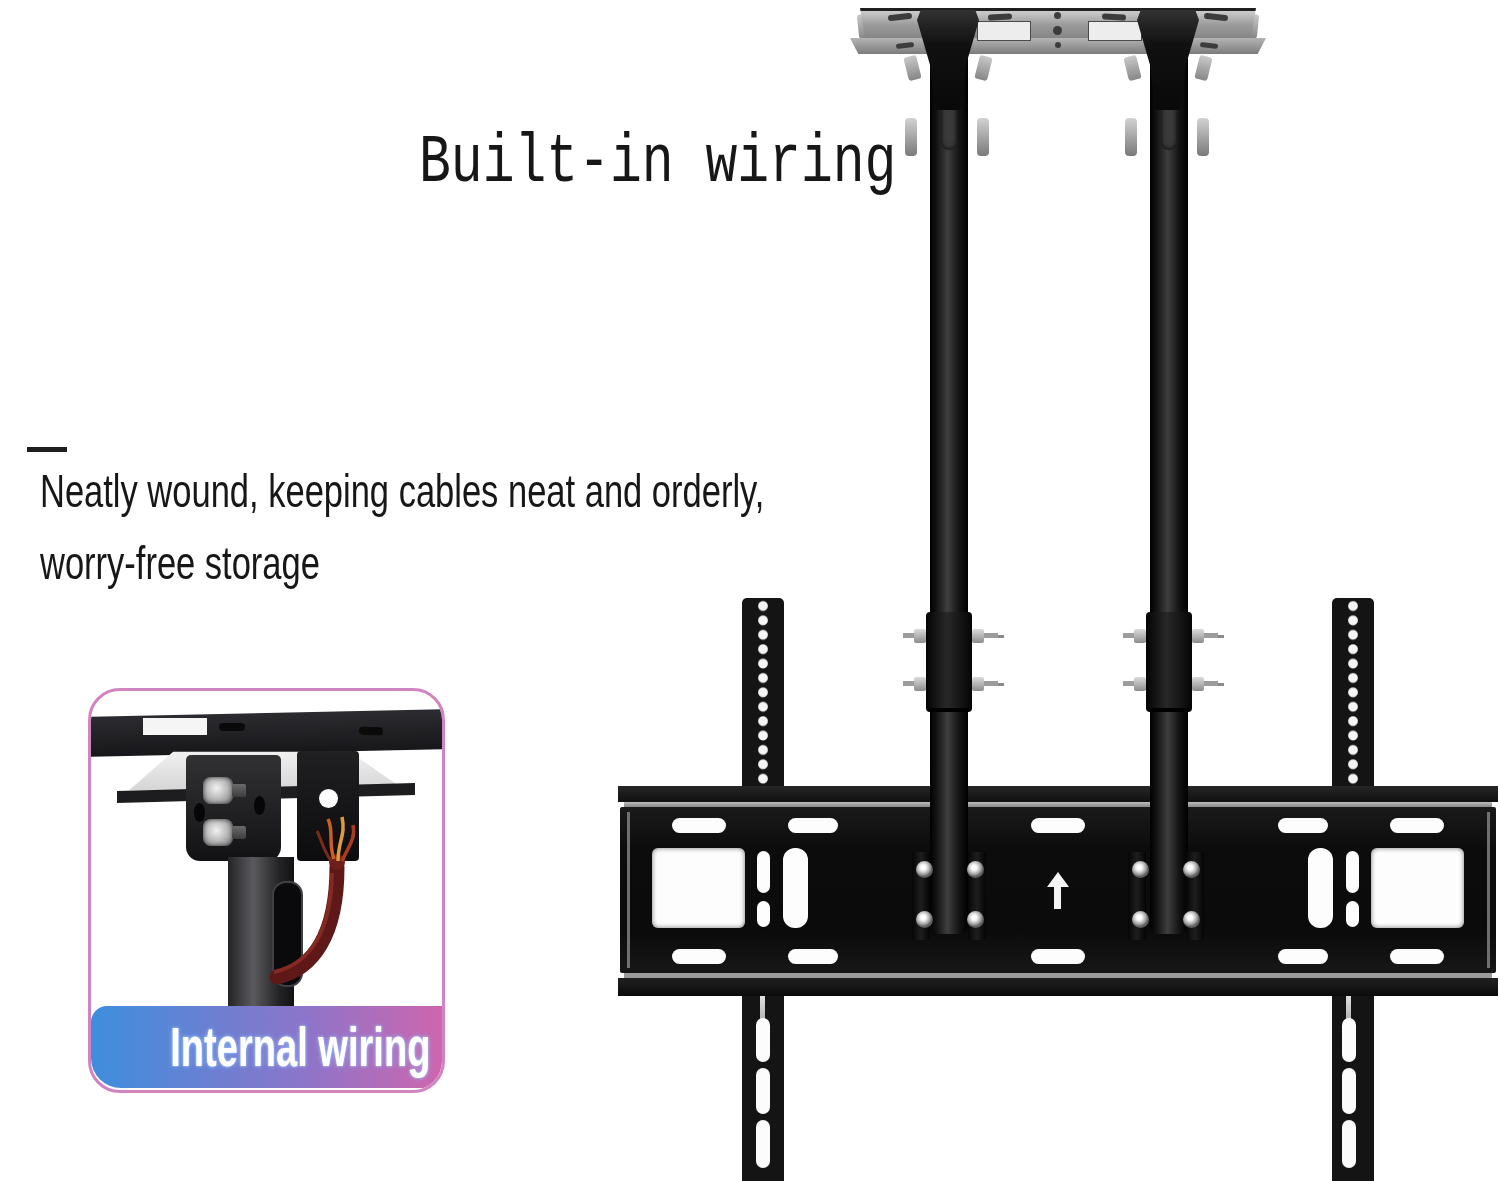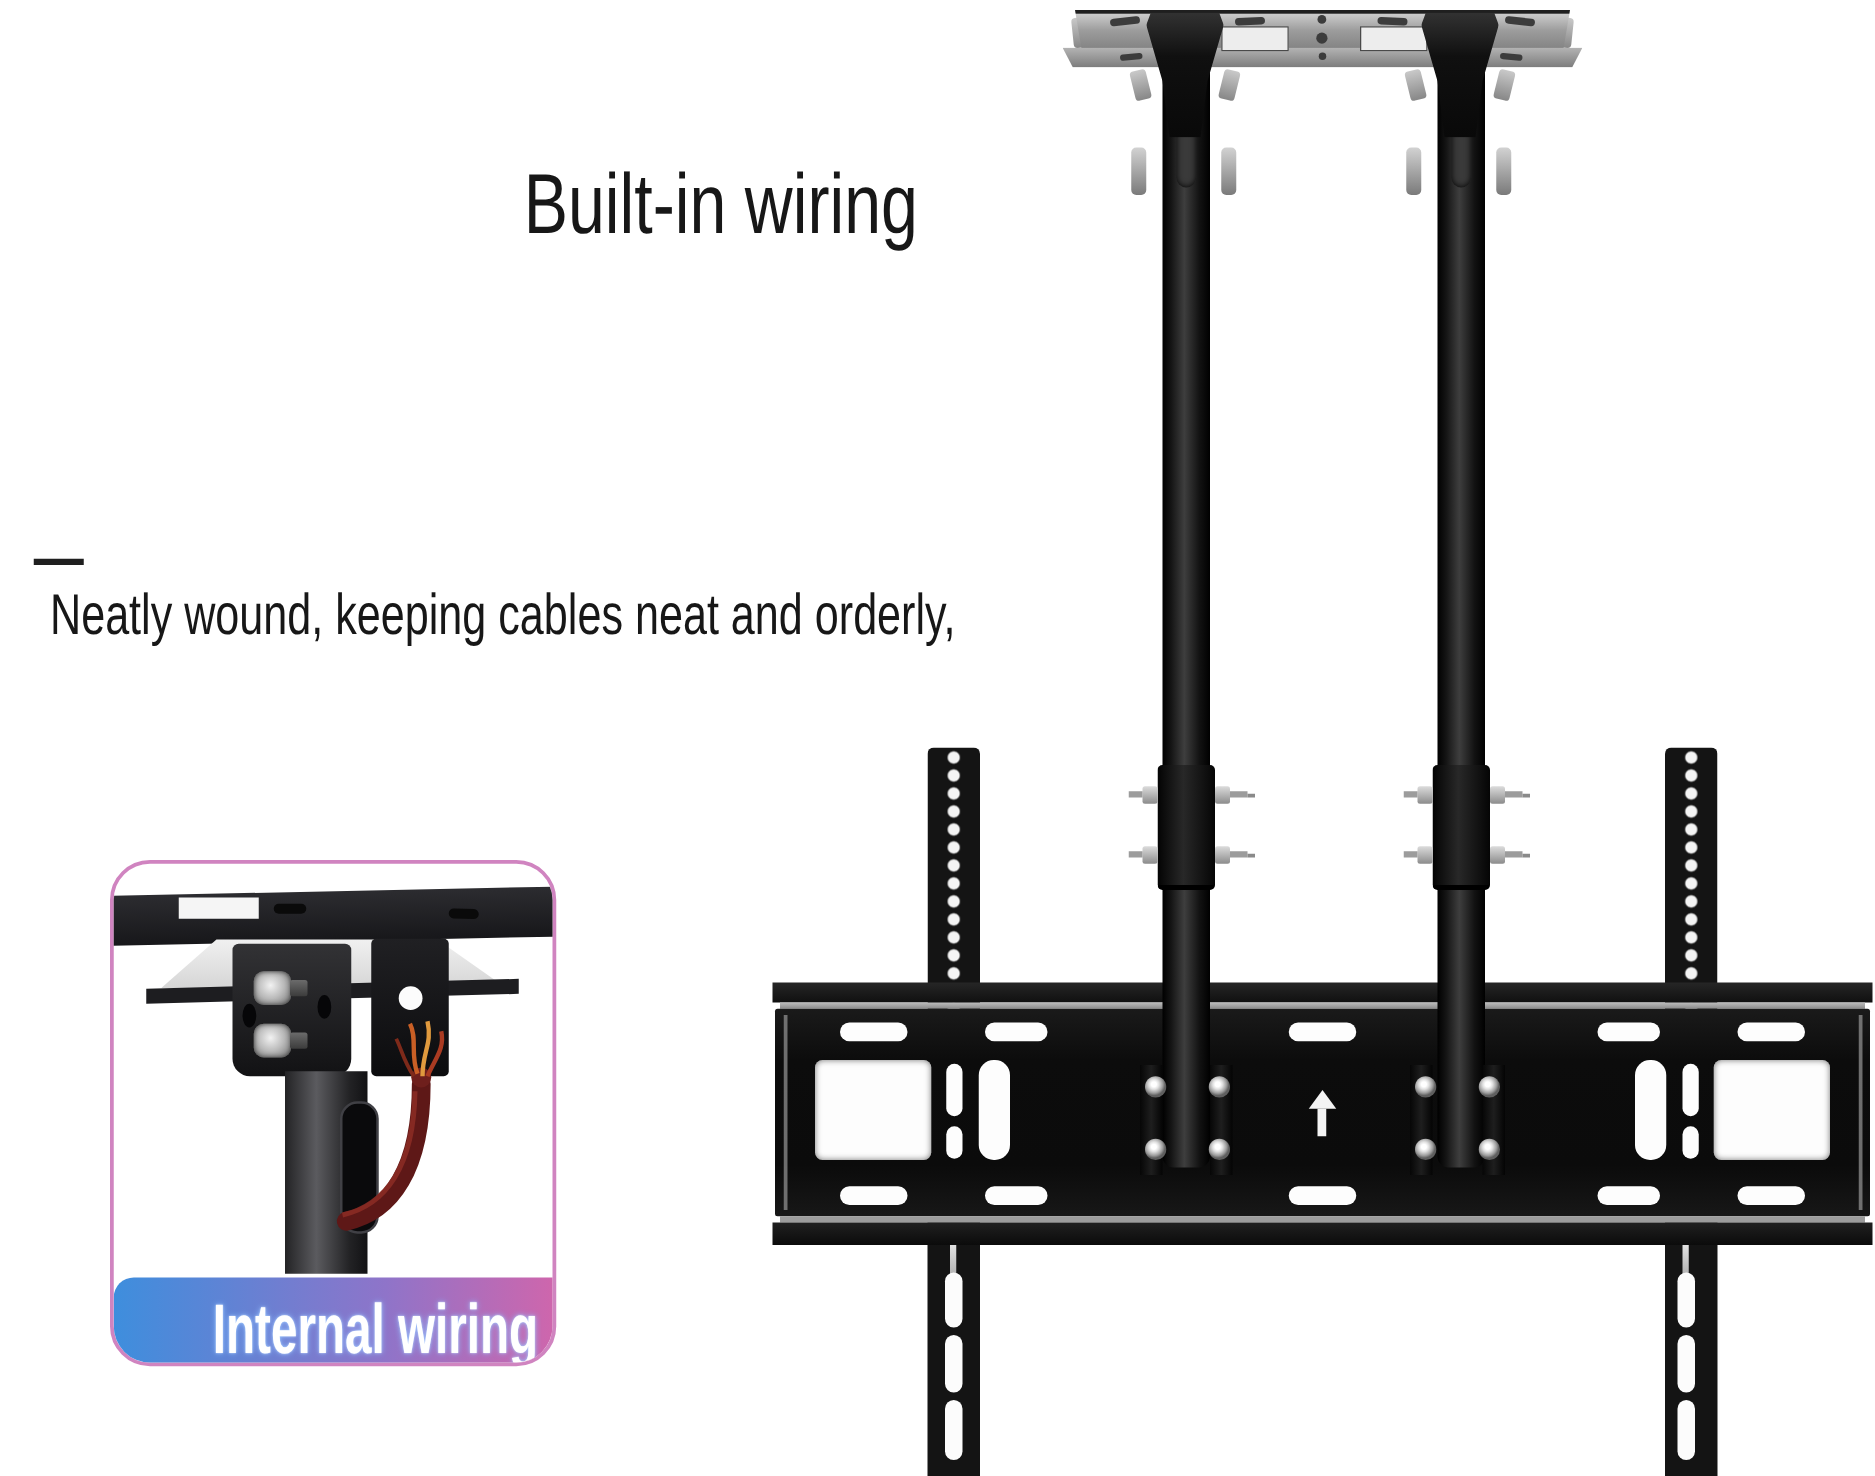--- a/index.html
+++ b/index.html
@@ -3,21 +3,21 @@
 <meta charset="utf-8">
 <style>
   html,body{margin:0;padding:0;background:#fff;}
   #stage{position:relative;width:1500px;height:1181px;background:#ffffff;overflow:hidden;
          font-family:"Liberation Sans","DejaVu Sans",sans-serif;color:#171717;}
   .abs{position:absolute;}
   .t{position:absolute;white-space:nowrap;color:#171717;line-height:1;}
   .cx{display:inline-block;transform-origin:0 50%;}
   #headline{left:8px;top:22px;font-size:47px;}
   #headline .cx{transform:scaleX(.78);}
-  #title{left:419px;top:129px;font-size:68px;}
+  #title{left:419px;top:129px;font-size:68px;font-family:Liberation Mono, monospace;}
   #title .cx{transform:scaleX(.78);}
   .bodyline{font-size:46px;}
   .bodyline .cx{transform:scaleX(.75);}
   #dash{left:27px;top:447px;width:40px;height:5px;background:#1f1f1f;}
 
   
   #cplate1{left:860px;top:8px;width:396px;height:30px;border-top:3px solid #1f1f1f;
     background:linear-gradient(180deg,#cccccc,#9c9c9c 45%,#808080);
     clip-path:polygon(0 0,100% 0,98.6% 100%,1.4% 100%);}
   #cplate2{left:850px;top:38px;width:416px;height:16px;
@@ -91,35 +91,36 @@
   .iscrew::after{content:"";position:absolute;right:-13px;top:7px;width:14px;height:13px;border-radius:2px;
     background:linear-gradient(180deg,#6b6b6b,#3c3c3c);}
   .ihole{position:absolute;width:11px;height:19px;border-radius:50%;background:#060608;}
   #ibrkR{left:206px;top:60px;width:62px;height:110px;border-radius:4px;
     background:linear-gradient(180deg,#202023,#0c0c0e);}
   #iholeR{left:228px;top:98px;width:19px;height:19px;border-radius:50%;background:#fcfcfc;}
   #ipole{left:137px;top:166px;width:66px;height:162px;
     background:linear-gradient(90deg,#232325,#5b5b5f 38%,#232325 78%,#121214);}
   #ipslot{left:181px;top:190px;width:27px;height:102px;border-radius:14px;background:#0a0a0c;border:2px solid #404045;}
   #icable{left:0;top:0;}
-  #iband{left:0;top:331px;width:419px;height:82px;text-align:center;
+  #iband{left:0;top:315px;width:419px;height:82px;text-align:center;
     border-radius:16px 16px 30px 30px;
     background:linear-gradient(90deg,#3e8edd,#8f74c9 52%,#ee5f9e);}
   #iband span{display:inline-block;line-height:82px;font-size:56px;font-weight:700;color:#ffffff;
     transform:scaleX(.68);transform-origin:50% 50%;white-space:nowrap;
     text-shadow:0 0 6px rgba(140,190,255,.95),0 0 2px rgba(255,255,255,.85);}
 </style>
 </head>
 <body>
 
 <div id="stage">
 
   <div class="t" id="title"><span class="cx">Built-in wiring</span></div>
   <div class="abs" id="dash"></div>
   <div class="t bodyline" style="left:40px;top:468px;"><span class="cx">Neatly wound, keeping cables neat and orderly,</span></div>
+  <div class="t bodyline" style="left:40px;top:540px;"><span class="cx">worry-free storage</span></div>
 
   <div class="railU" style="left:742px;"></div>
   <div class="railU" style="left:1332px;"></div>
   <div class="railL" style="left:742px;"></div>
   <div class="railL" style="left:1332px;"></div>
   <div class="bolt" style="left:760px;top:990px;"></div>
   <div class="bolt" style="left:1346px;top:990px;"></div>
   <div class="rslot" style="left:756px;top:1018px;height:44px;"></div>
   <div class="rslot" style="left:756px;top:1068px;height:46px;"></div>
   <div class="rslot" style="left:756px;top:1120px;height:48px;"></div>

